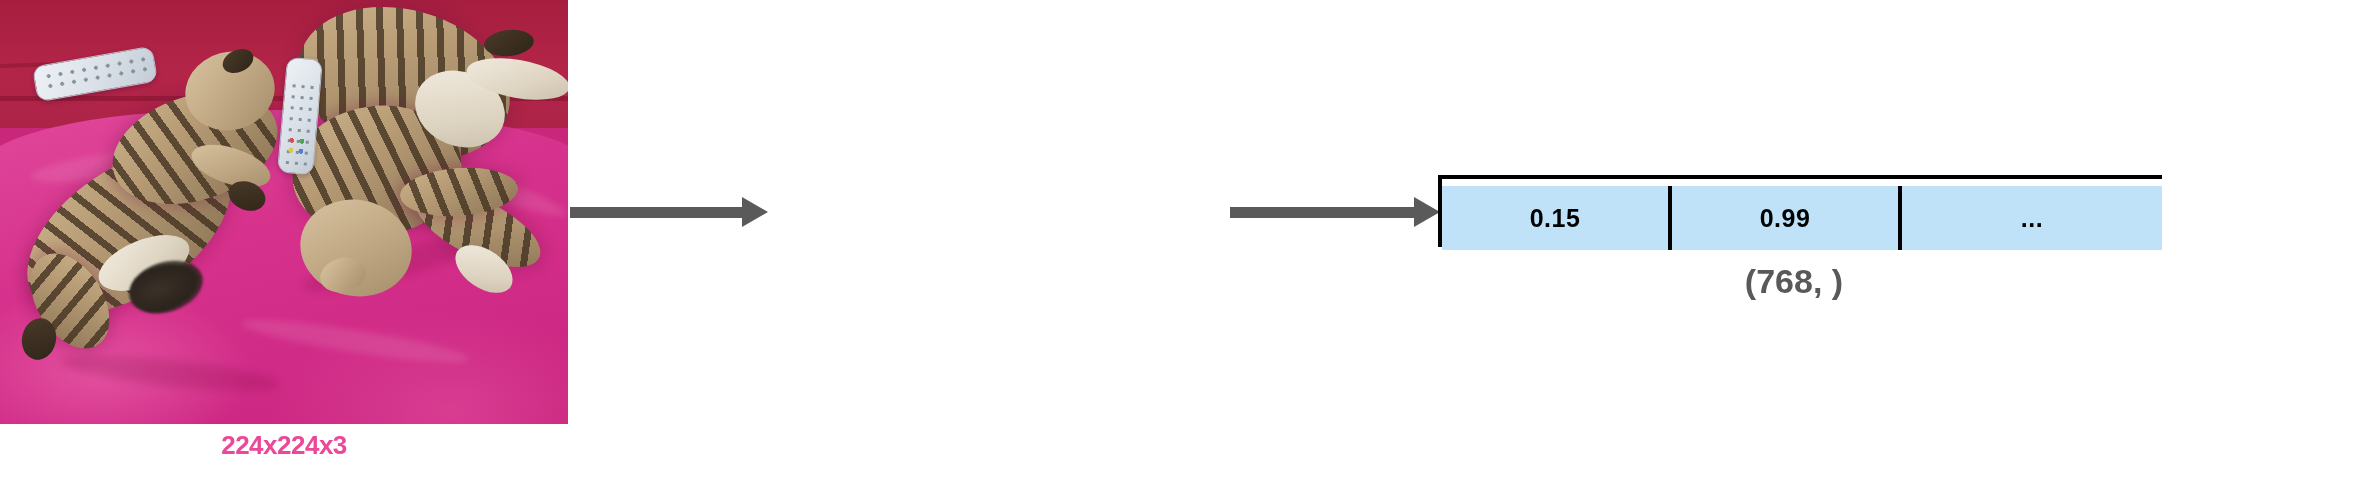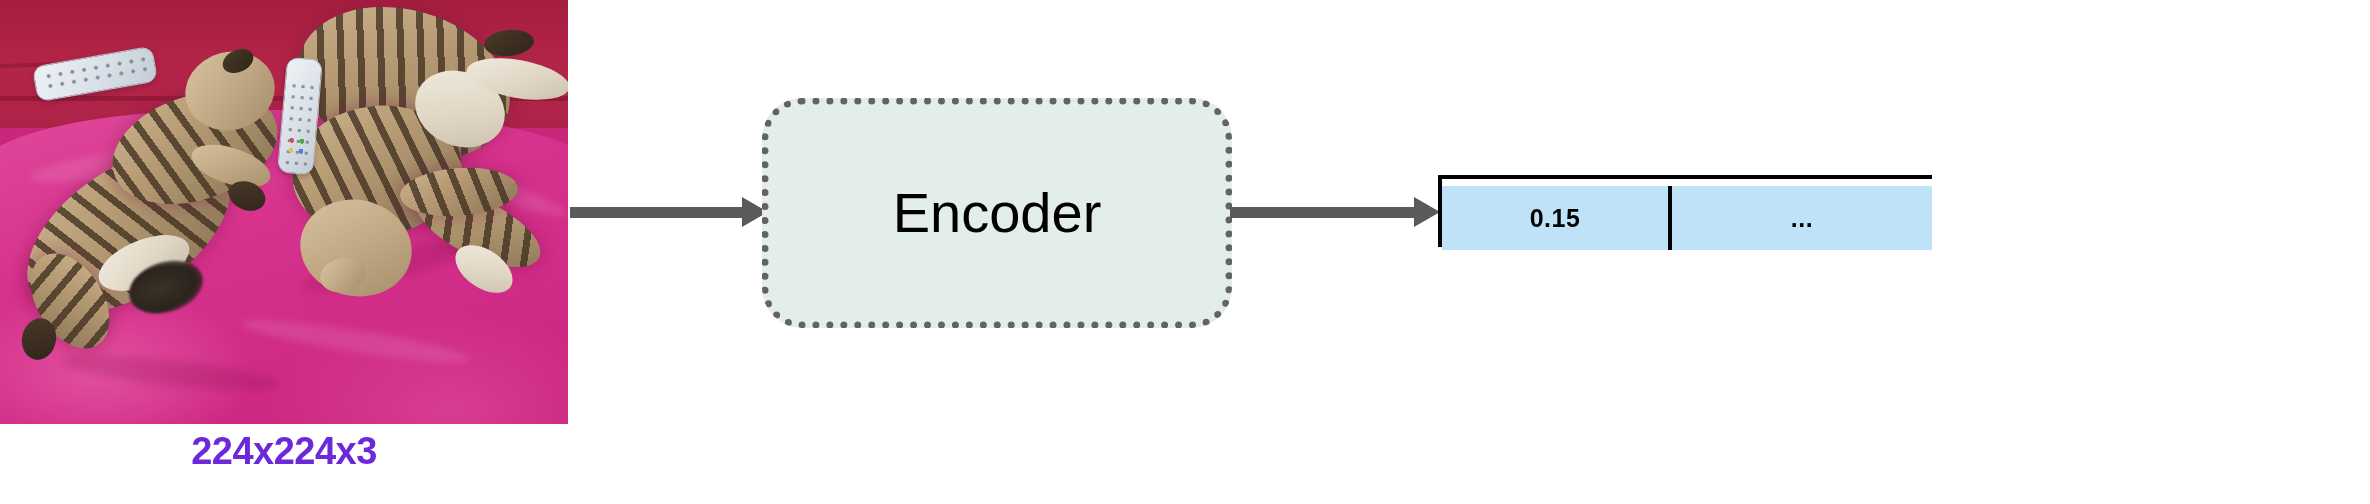--- a/index.html
+++ b/index.html
@@ -138,23 +138,23 @@
       radial-gradient(circle 2.5px at 15px 14px, #4f7fd9 99%, transparent);
   }
 
   
   #image-caption {
     position: absolute;
     left: 0px;
     top: 430px;
     width: 568px;
     text-align: center;
-    font-size: 38px;
+    font-size: 26px;
     font-weight: bold;
-    color: #6d28d9;
+    color: #ec4899;
     letter-spacing: -0.5px;
     white-space: nowrap;
   }
 
   
   .arrow {
     position: absolute;
     height: 30px;
   }
   .arrow .shaft {
@@ -295,28 +295,27 @@
     </div>
   </div>
 
   <div id="image-caption">224x224x3</div>
 
   <div class="arrow" id="arrow-1">
     <div class="shaft"></div>
     <div class="head"></div>
   </div>
 
-  <div id="encoder-box">
-    <span id="encoder-label">Encoder</span>
-  </div>
 
   <div class="arrow" id="arrow-2">
     <div class="shaft"></div>
     <div class="head"></div>
   </div>
 
   <div id="embedding-vector">
     <div class="vec-cell">0.15</div>
+    <div class="vec-cell">0.99</div>
     <div class="vec-cell">...</div>
   </div>
 
+  <div id="vector-shape-label">(768, )</div>
 
 </div>
 
 </body></html>

